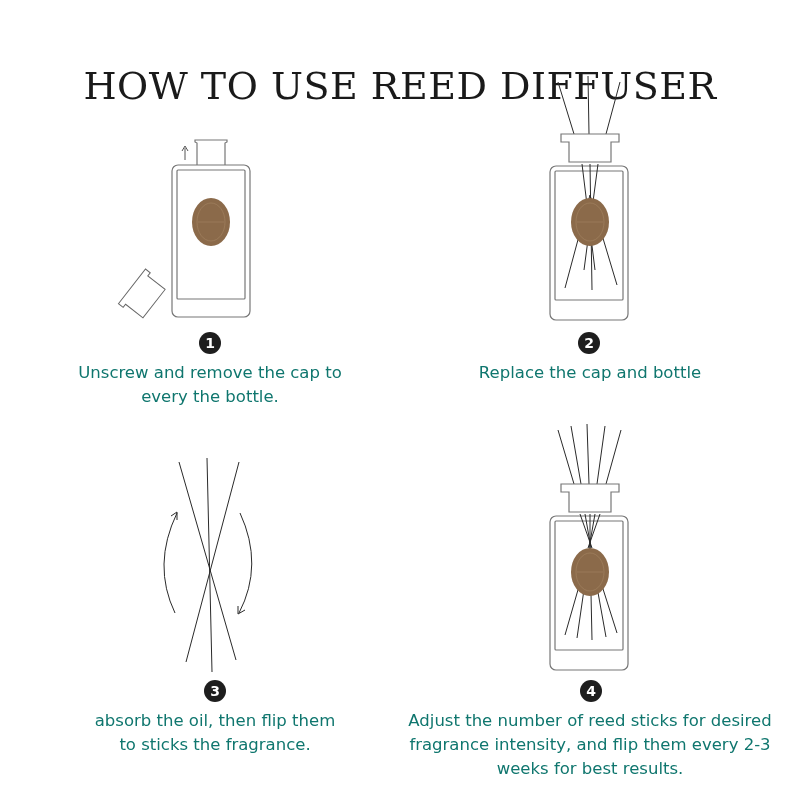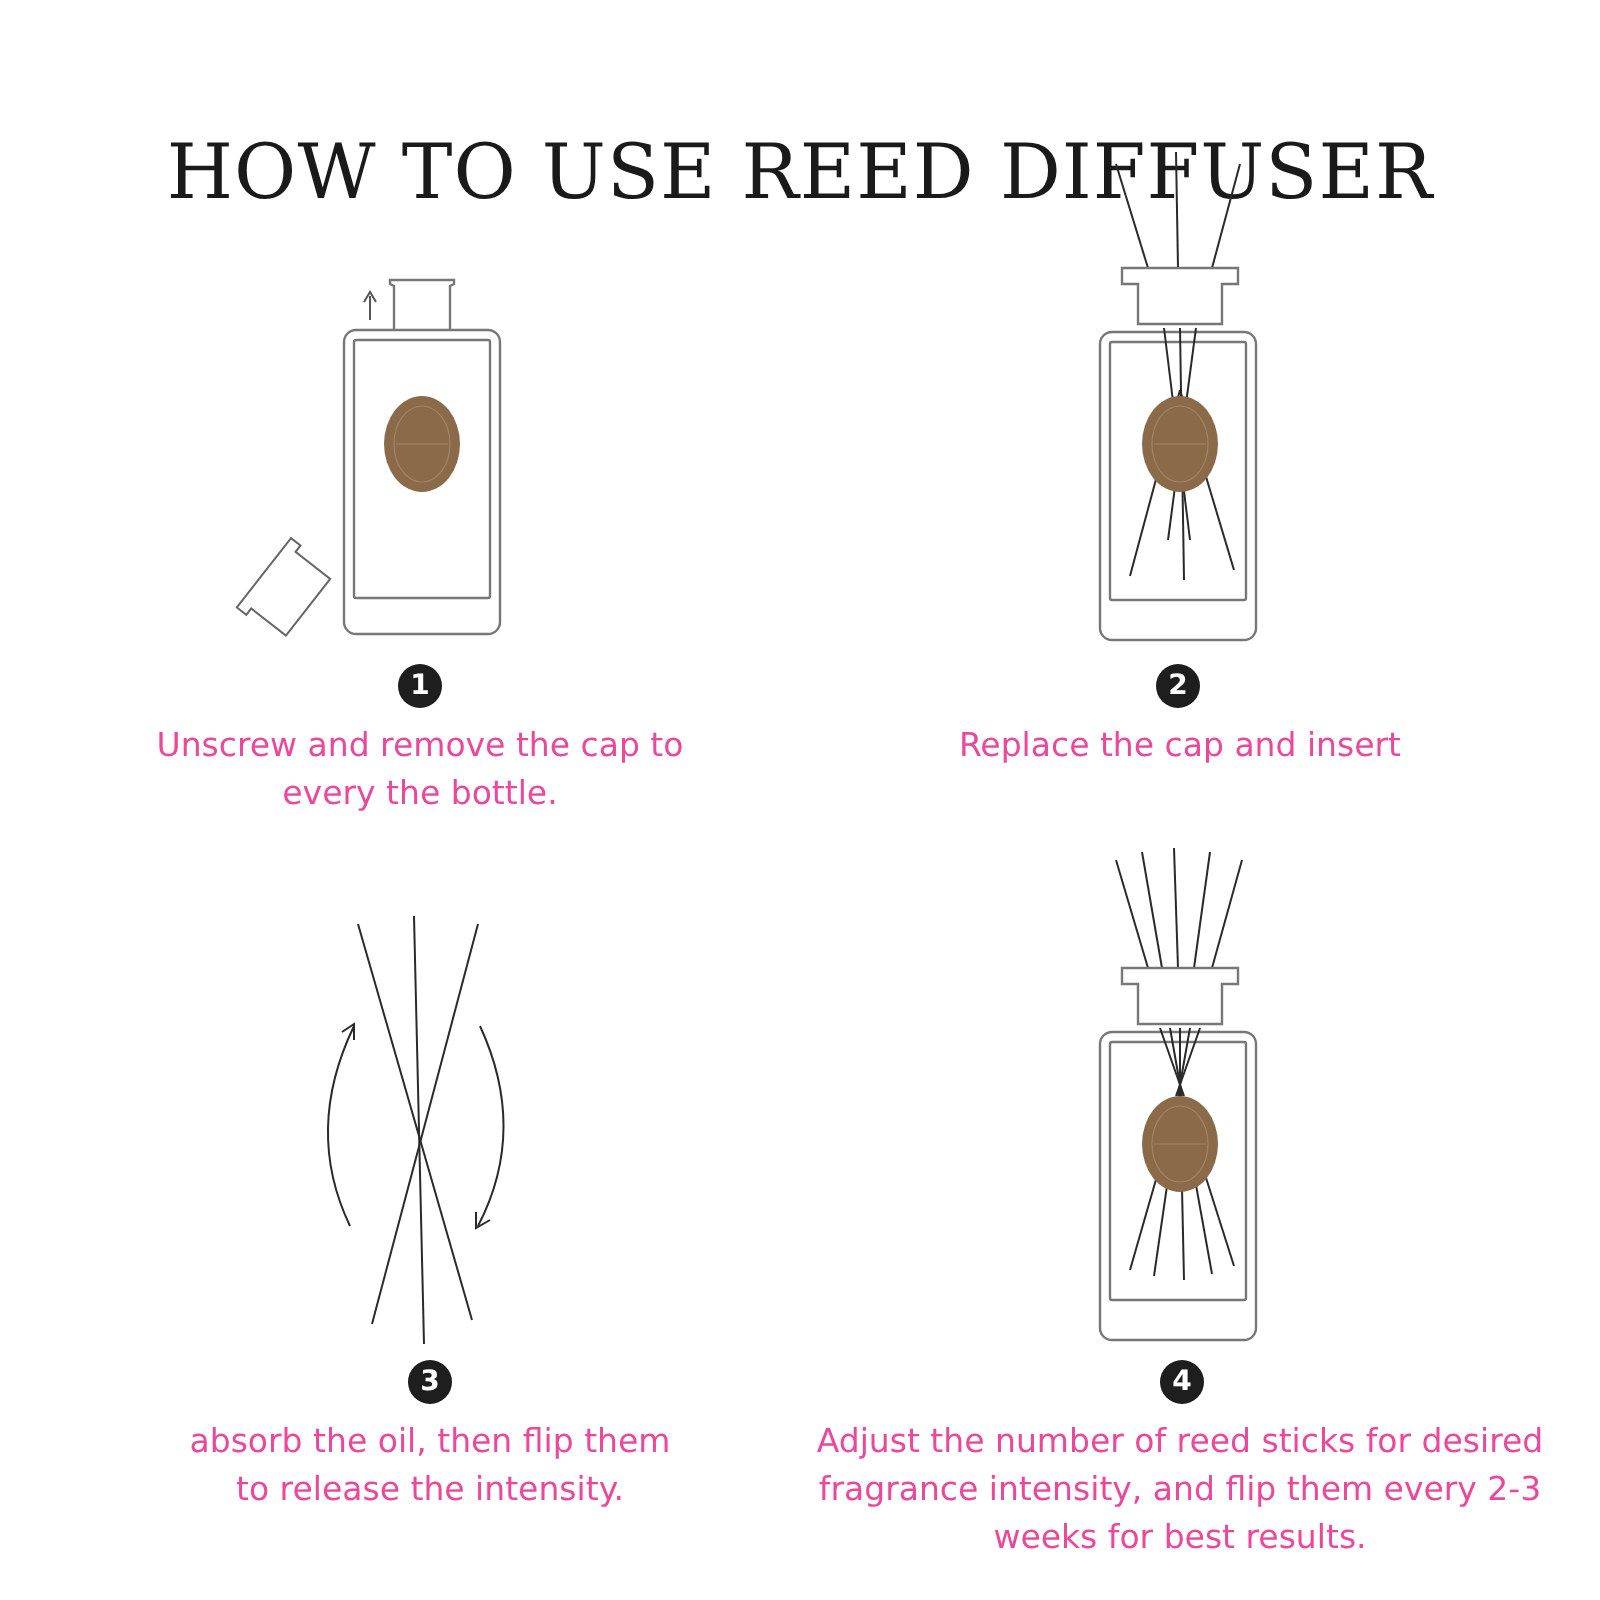--- a/index.html
+++ b/index.html
@@ -14,21 +14,21 @@
       line-height: 46px;
     }
     .illus { position: absolute; }
     .step-num {
       position: absolute; width: 22px; height: 22px; border-radius: 50%;
       background: #1e1e1e; color: #fff; font-size: 14px; font-weight: bold;
       text-align: center; line-height: 22px;
     }
     .caption {
       position: absolute; text-align: center; font-size: 16.5px; line-height: 24px;
-      color: #ec4899;
+      color: #0f766e;
     }
     .caption span { display: block; }
   </style>
 </head>
 <body>
 
 <h1 class="title">HOW TO USE REED DIFFUSER</h1>
 
 <svg class="illus" style="left:100px;top:130px" width="170" height="200" viewBox="0 0 170 200">
 
@@ -71,38 +71,38 @@
   <line x1="70" y1="94" x2="72" y2="220" stroke="#2a2a2a" stroke-width="1"></line>
   <line x1="70" y1="125" x2="45" y2="218" stroke="#2a2a2a" stroke-width="1"></line>
   <line x1="70" y1="125" x2="97" y2="215" stroke="#2a2a2a" stroke-width="1"></line>
 
   <ellipse cx="70" cy="152" rx="19" ry="24" fill="#8b6a4a"></ellipse>
   <ellipse cx="70" cy="152" rx="14" ry="19" fill="none" stroke="#a48463" stroke-width="0.6"></ellipse>
   <line x1="57" y1="152" x2="83" y2="152" stroke="#a48463" stroke-width="0.6"></line>
 </svg>
 <div class="step-num" style="left:578px;top:332px">2</div>
 <div class="caption" style="left:420px;top:361px;width:340px">
-  <span>Replace the cap and insert</span>
+  <span>Replace the cap and bottle</span>
 </div>
 
 <svg class="illus" style="left:150px;top:450px" width="120" height="230" viewBox="0 0 120 230">
   <line x1="29" y1="12" x2="86" y2="210" stroke="#2a2a2a" stroke-width="1"></line>
   <line x1="57" y1="8" x2="62" y2="222" stroke="#2a2a2a" stroke-width="1"></line>
   <line x1="89" y1="12" x2="36" y2="212" stroke="#2a2a2a" stroke-width="1"></line>
 
   <path d="M25 163 Q2 115 27 63" fill="none" stroke="#2a2a2a" stroke-width="1"></path>
   <path d="M21 66 L27 62 L27 70" fill="none" stroke="#2a2a2a" stroke-width="1"></path>
 
   <path d="M90 63 Q114 115 89 163" fill="none" stroke="#2a2a2a" stroke-width="1"></path>
   <path d="M95 160 L88 164 L88 156" fill="none" stroke="#2a2a2a" stroke-width="1"></path>
 </svg>
 <div class="step-num" style="left:204px;top:680px">3</div>
 <div class="caption" style="left:45px;top:709px;width:340px">
   <span>absorb the oil, then flip them</span>
-  <span>to release the intensity.</span>
+  <span>to sticks the fragrance.</span>
 </div>
 
 <svg class="illus" style="left:520px;top:420px" width="140" height="260" viewBox="0 0 140 260">
 
   <line x1="38" y1="10" x2="54" y2="64" stroke="#2a2a2a" stroke-width="1"></line>
   <line x1="51" y1="6" x2="61" y2="64" stroke="#2a2a2a" stroke-width="1"></line>
   <line x1="67" y1="4" x2="69" y2="64" stroke="#2a2a2a" stroke-width="1"></line>
   <line x1="85" y1="6" x2="77" y2="64" stroke="#2a2a2a" stroke-width="1"></line>
   <line x1="101" y1="10" x2="86" y2="64" stroke="#2a2a2a" stroke-width="1"></line>
 

